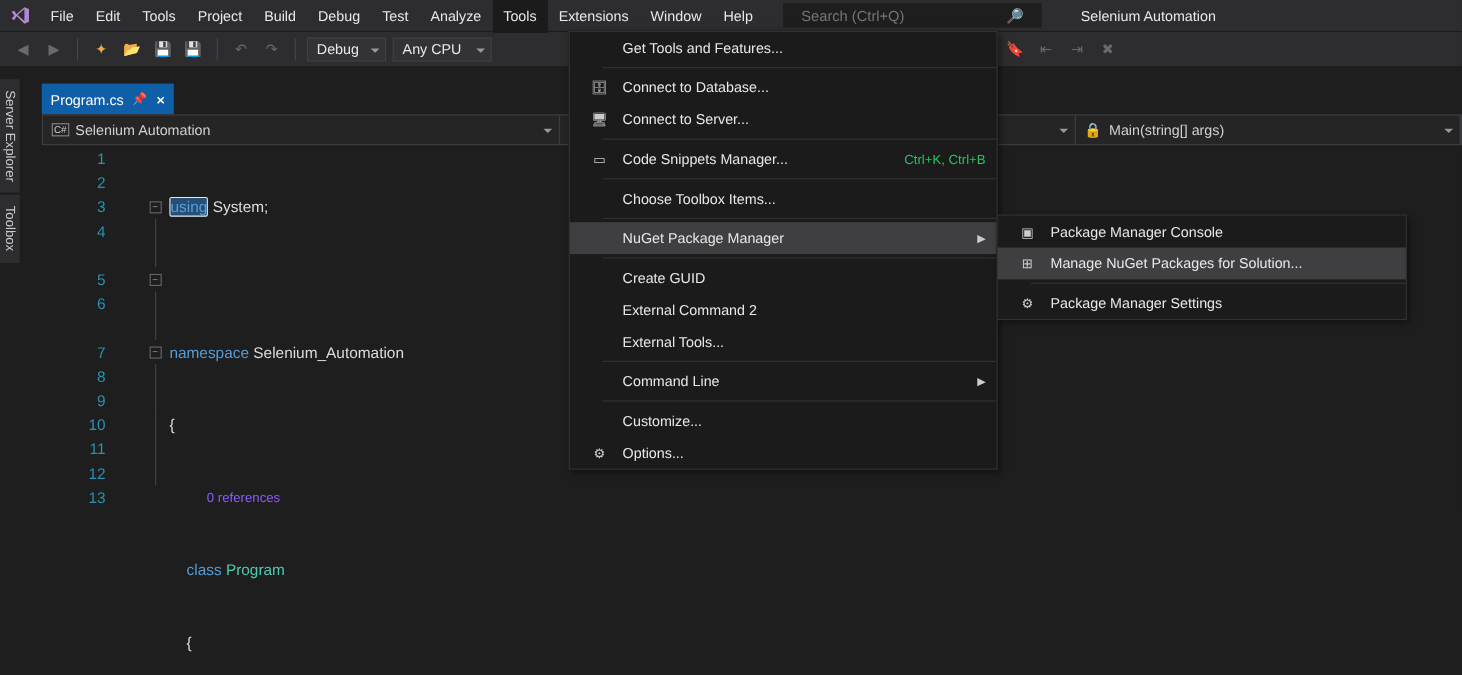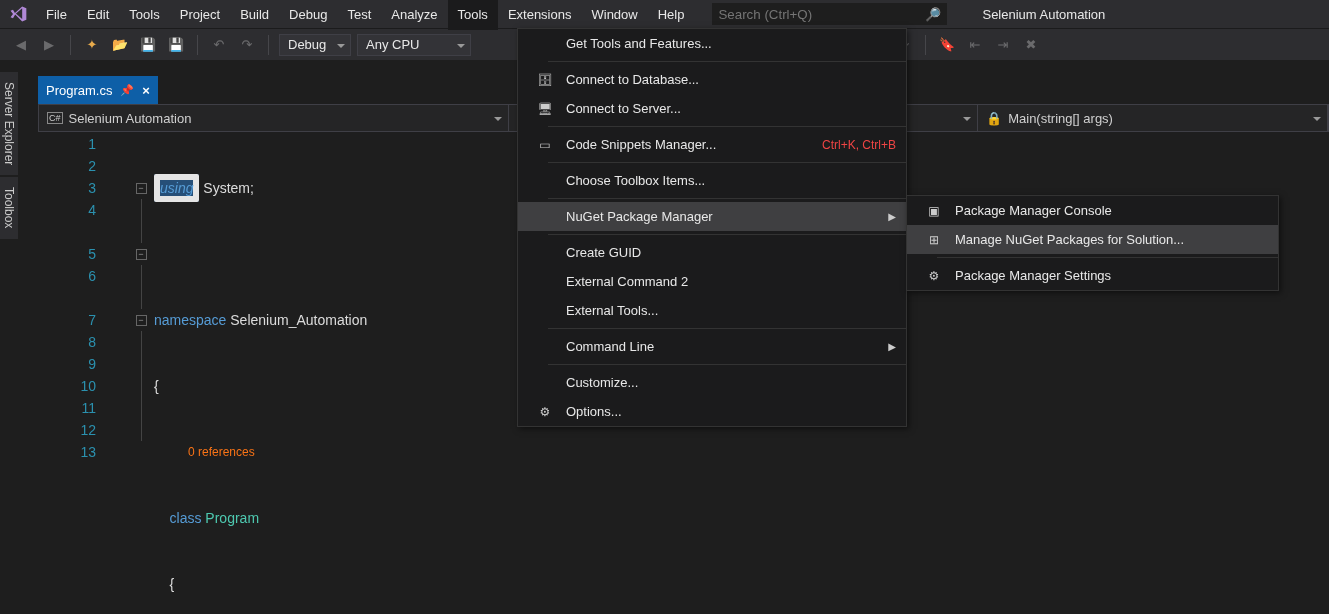--- a/index.html
+++ b/index.html
@@ -4,21 +4,21 @@
 <style>
   * { margin:0; padding:0; box-sizing:border-box; font-family:"Segoe UI",Arial,sans-serif; }
   body { background:#1e1e1e; color:#ccc; width:1329px; height:614px; overflow:hidden; font-size:13px; position:relative; }
 
   
   .menubar { height:28px; display:flex; align-items:center; background:#2d2d30; position:relative; }
   .vs-logo { width:36px; display:flex; align-items:center; justify-content:center; }
   .vs-logo svg { width:20px; height:20px; }
   .menu-item { padding:16px 10px; height:28px; display:flex; align-items:center; cursor:default; color:#e8e8e8; }
   .menu-item.open { background:#1b1b1c; }
-  .search-box { margin-left:18px; background:#1e1e1e; height:22px; width:235px; display:flex; align-items:center; padding:0 6px; color:#999; }
+  .search-box { margin-left:18px; background:#1e1e1e; height:22px; width:235px; display:flex; align-items:center; padding:0 16px; color:#999; }
   .search-box input { background:transparent; border:none; color:#ccc; width:100%; outline:none; }
   .search-box .glyph { margin-left:auto; font-weight:bold; color:#ccc; }
   .solution-name { margin-left:35px; color:#e8e8e8; }
 
   
   .toolbar { height:32px; background:#2d2d30; border-top:1px solid #1b1b1c; display:flex; align-items:center; padding:0 10px; gap:6px; }
   .tool-btn { min-width:22px; height:22px; display:flex; align-items:center; justify-content:center; color:#c7c7c7; }
   .tool-btn.dim { opacity:.4; }
   .combo { background:#333337; border:1px solid #3f3f46; height:22px; padding:0 18px 0 8px; display:flex; align-items:center; position:relative; color:#e8e8e8; }
   .combo::after { content:""; position:absolute; right:5px; top:50%; margin-top:-1px; border:4px solid transparent; border-top-color:#999; }
@@ -47,29 +47,29 @@
   .gutter { position:absolute; left:0; top:0; width:76px; text-align:right; padding-right:18px; color:#2b91af; }
   .gutter div { height:22px; }
   .foldcol { position:absolute; left:96px; top:0; width:14px; }
   .foldcol div { height:22px; display:flex; align-items:center; justify-content:center; }
   .foldbox { width:11px; height:11px; border:1px solid #666; color:#999; font-size:9px; line-height:9px; text-align:center; }
   .vline { width:1px; background:#444; margin:0 auto; height:22px; }
   .code { position:absolute; left:116px; top:0; right:0; white-space:pre; color:#dcdcdc; }
   .code div { height:22px; }
   .kw { color:#569cd6; }
   .type { color:#4ec9b0; }
-  .ref { color:#f97316; font-size:12px; padding-left:34px; }
-  .sel { background:#264f78; border:6px solid #e5e5e5; border-radius:2px;font-style:italic; }
+  .ref { color:#8b5cf6; font-size:12px; padding-left:34px; }
+  .sel { background:#264f78; border:1px solid #e5e5e5; border-radius:2px; }
 
   
   .dropdown { position:absolute; left:517px; top:28px; width:390px; background:#1b1b1c; border:1px solid #333; box-shadow:2px 2px 6px rgba(0,0,0,.5); z-index:10; }
   .dd-item { height:29px; display:flex; align-items:center; padding:0 10px 0 16px; color:#e8e8e8; gap:10px; position:relative; }
   .dd-item .icn { width:22px; display:flex; align-items:center; justify-content:center; font-size:12px; color:#ccc; }
   .dd-item.hover { background:#3f3f41; }
-  .dd-item .sc { margin-left:auto; color:#ef4444; font-size:12px; }
+  .dd-item .sc { margin-left:auto; color:#22c55e; font-size:12px; }
   .dd-item .arr { margin-left:auto; color:#ccc; font-size:10px; }
   .dd-sep { height:1px; background:#333; margin:3px 0 3px 30px; }
 
   
   .submenu { position:absolute; left:906px; top:195px; width:373px; background:#1b1b1c; border:1px solid #333; box-shadow:2px 2px 6px rgba(0,0,0,.5); z-index:11; }
   .submenu .dd-item.hover { background:#3f3f41; }
 </style>
 </head>
 <body>
 
@@ -104,21 +104,21 @@
   <div class="sep"></div>
   <span class="tool-btn" style="color:#e8ab4c">✦</span>
   <span class="tool-btn" style="color:#e8ab4c">📂</span>
   <span class="tool-btn" style="color:#4a8fd8">💾</span>
   <span class="tool-btn" style="color:#4a8fd8">💾</span>
   <div class="sep"></div>
   <span class="tool-btn dim">↶</span>
   <span class="tool-btn dim">↷</span>
   <div class="sep"></div>
   <div class="combo" style="width:72px">Debug</div>
-  <div class="combo" style="width:114px">Any CPU</div>
+  <div class="combo" style="width:90px">Any CPU</div>
   <div style="flex:0 0 410px"></div>
   <span class="tool-btn dim">↷</span>
   <div class="sep"></div>
   <span class="tool-btn">🔖</span>
   <span class="tool-btn dim">⇤</span>
   <span class="tool-btn dim">⇥</span>
   <span class="tool-btn dim">✖</span>
 </div>
 
 <div class="sidetabs">

